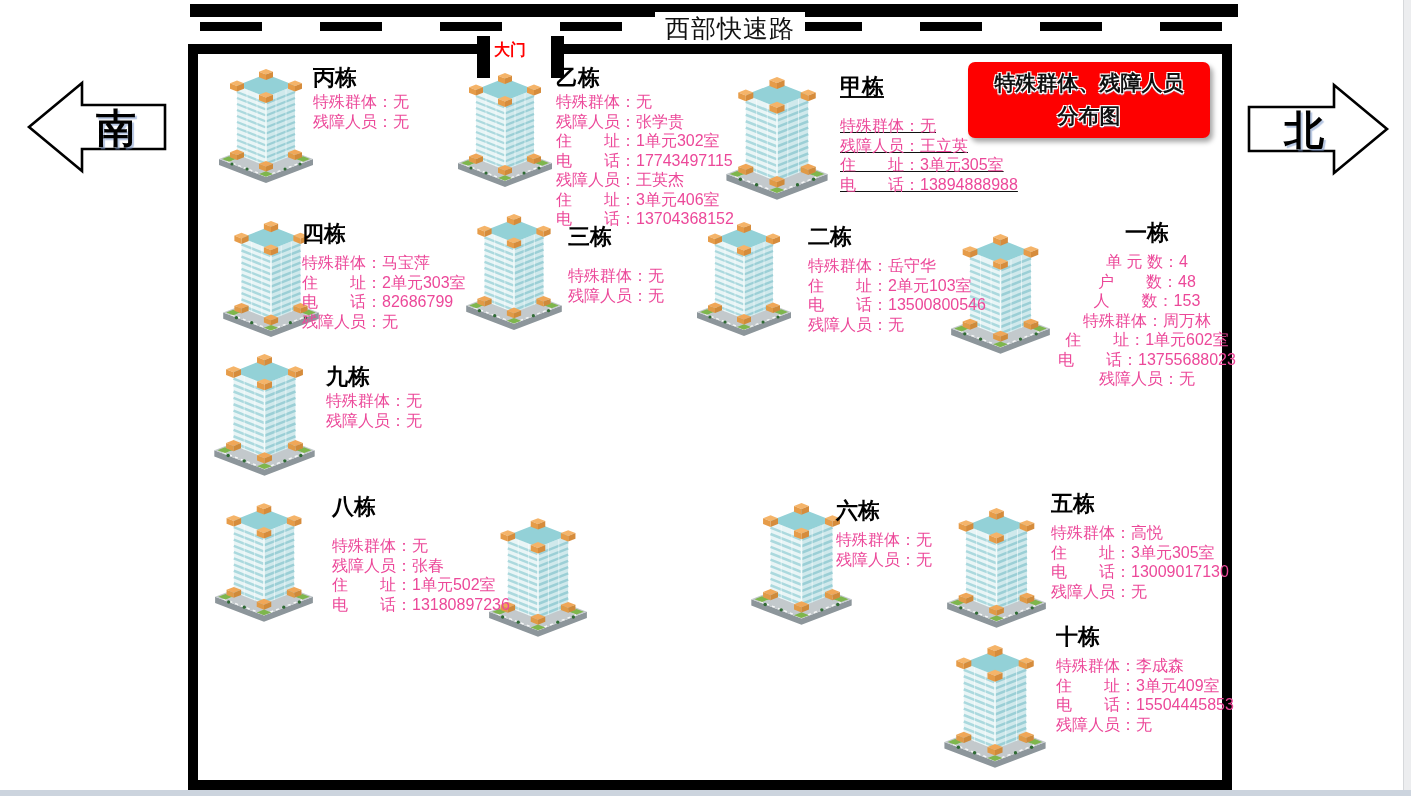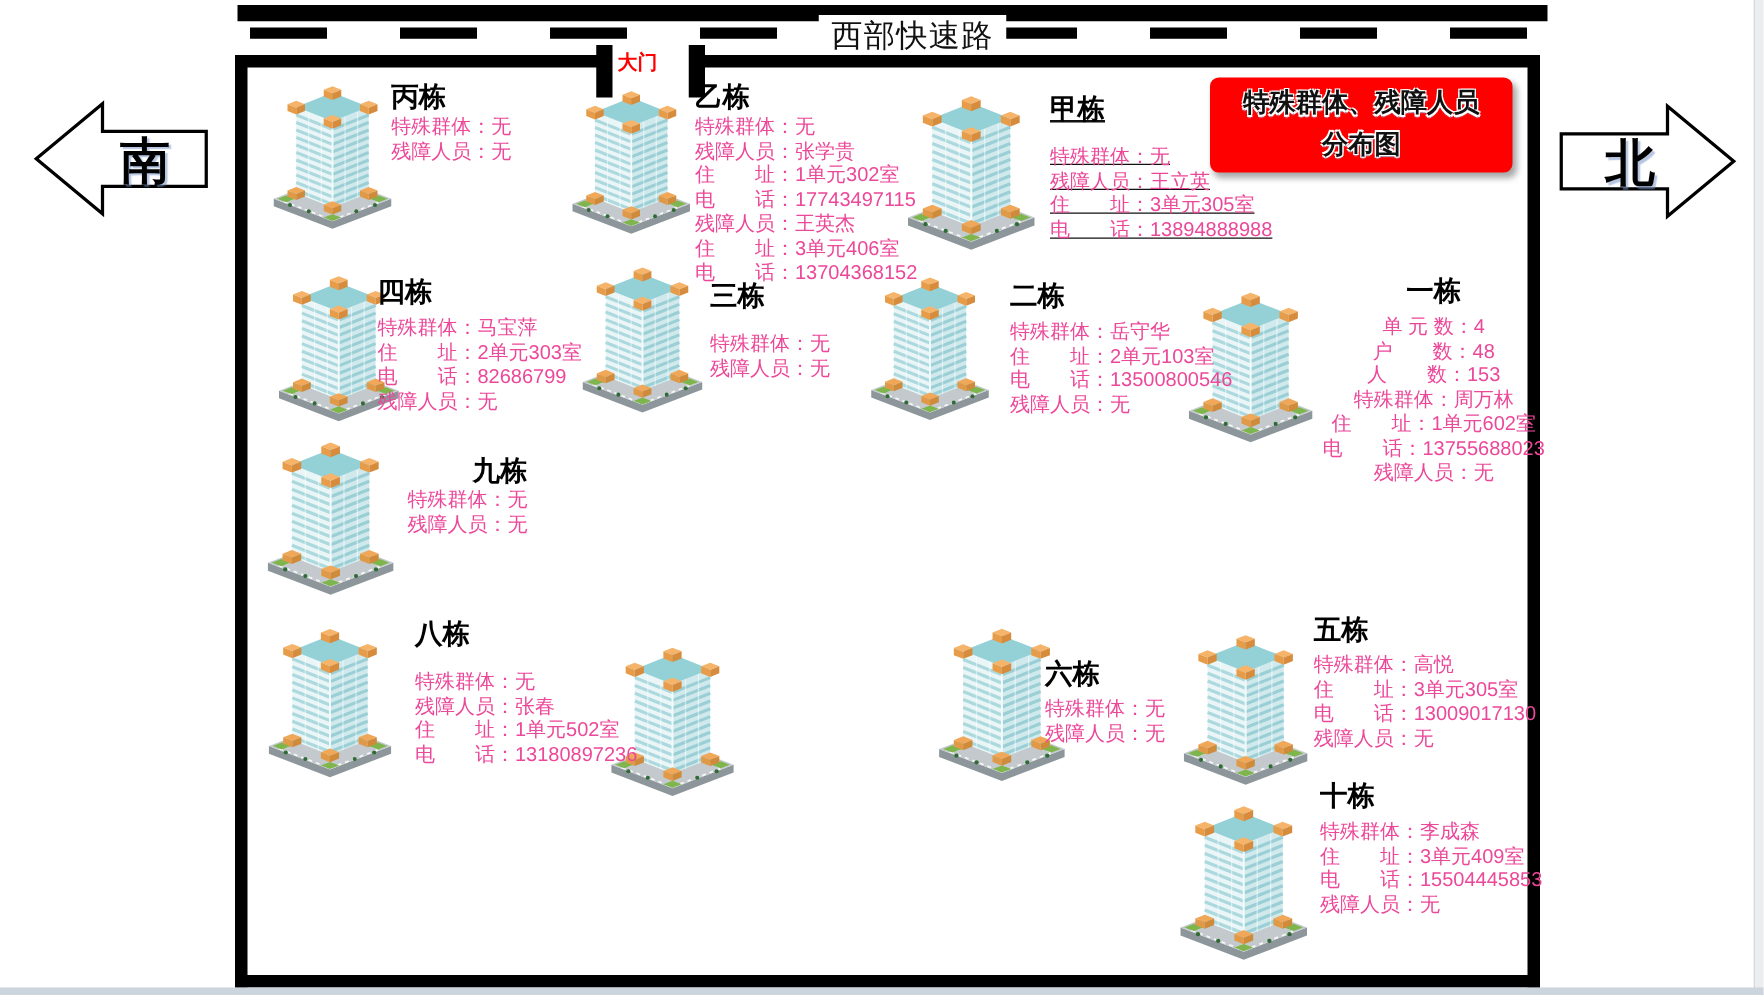--- a/index.html
+++ b/index.html
@@ -208,36 +208,36 @@
     <div class="btitle mb1">一栋</div>
     <div class="iline">单 元 数：4</div>
     <div class="iline">户　　数：48</div>
     <div class="iline">人　　数：153</div>
     <div class="iline">特殊群体：周万林</div>
     <div class="iline">住　　址：1单元602室</div>
     <div class="iline">电　　话：13755688023</div>
     <div class="iline">残障人员：无</div>
   </div>
 
-  <div class="binfo" style="left:326px;top:365px;text-align:right;">
+  <div class="binfo" style="left:326px;top:365px;">
     <div class="btitle mb0">九栋</div>
     <div class="iline">特殊群体：无</div>
     <div class="iline">残障人员：无</div>
   </div>
 
   <div class="binfo" style="left:332px;top:495px;">
     <div class="btitle mb2">八栋</div>
     <div class="iline">特殊群体：无</div>
     <div class="iline">残障人员：张春</div>
     <div class="iline">住　　址：1单元502室</div>
     <div class="iline">电　　话：13180897236</div>
   </div>
 
 
-  <div class="binfo" style="left:836px;top:499px;margin-top:28px;">
+  <div class="binfo" style="left:836px;top:499px;">
     <div class="btitle mb1">六栋</div>
     <div class="iline">特殊群体：无</div>
     <div class="iline">残障人员：无</div>
   </div>
 
   <div class="binfo" style="left:1051px;top:492px;">
     <div class="btitle mb1">五栋</div>
     <div class="iline">特殊群体：高悦</div>
     <div class="iline">住　　址：3单元305室</div>
     <div class="iline">电　　话：13009017130</div>

